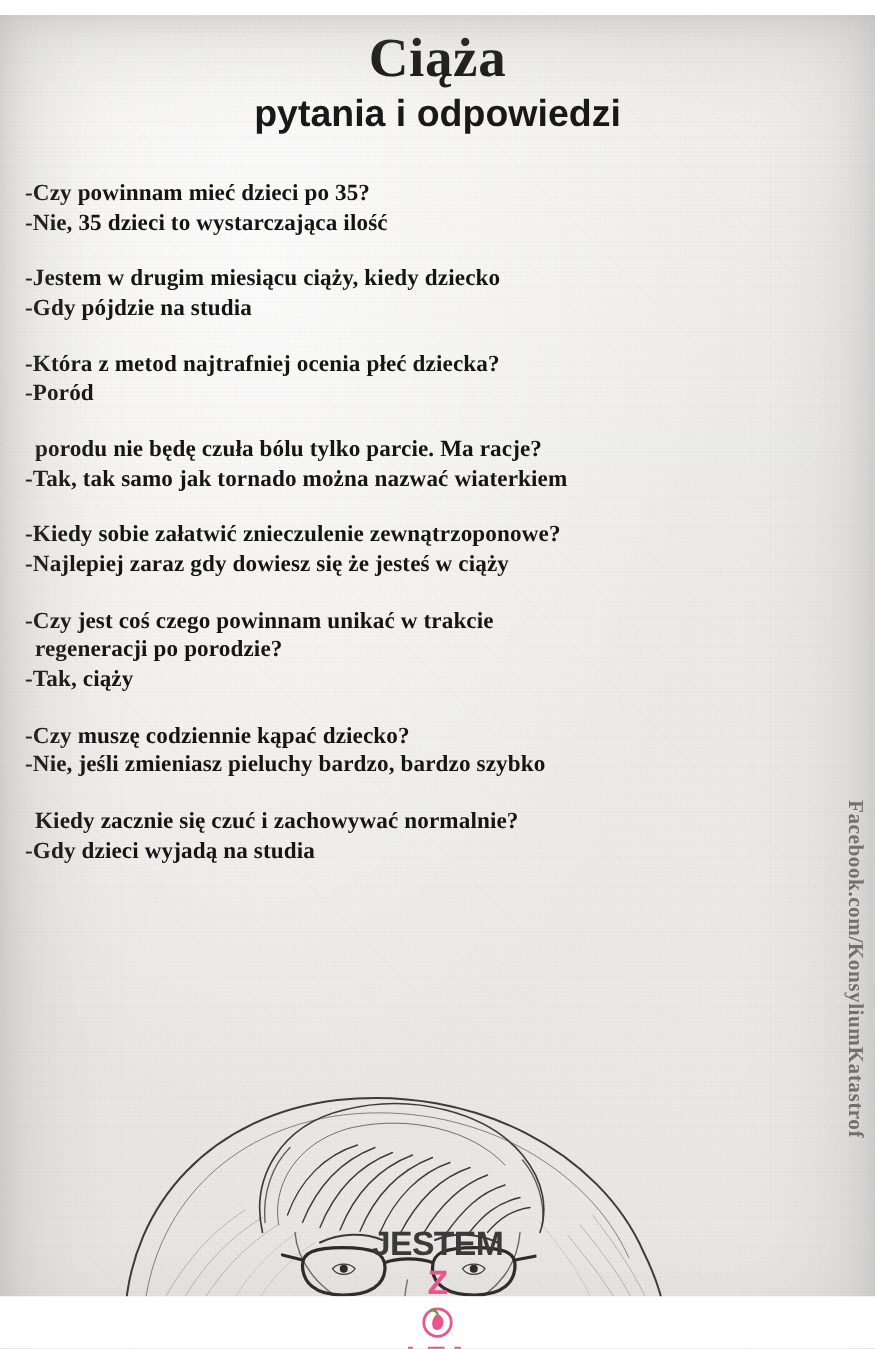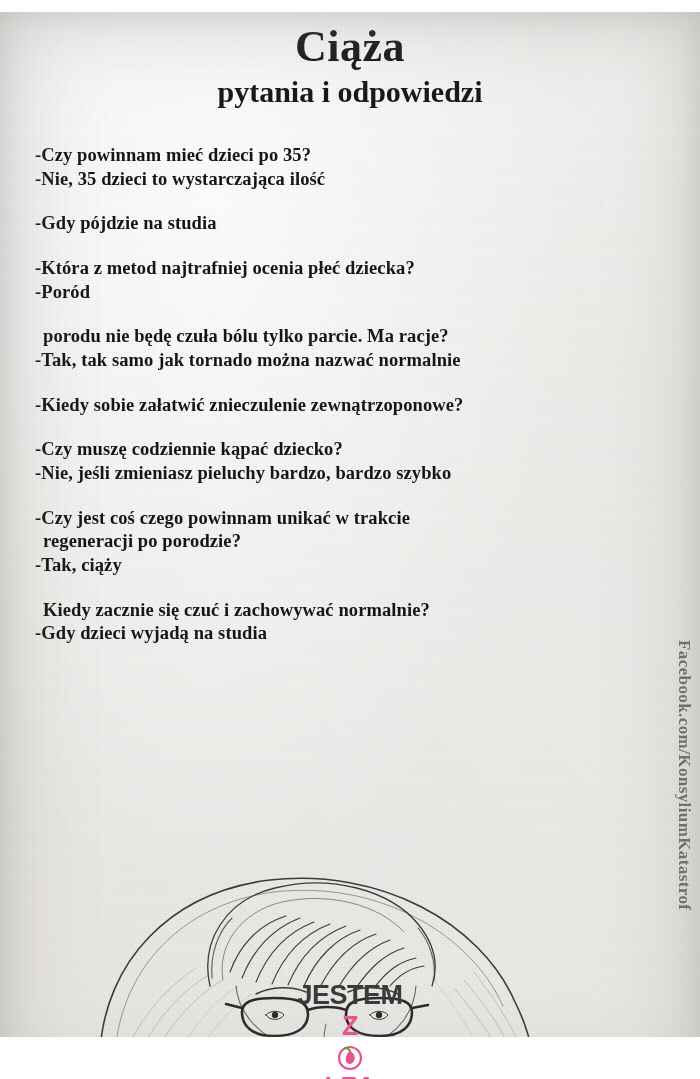--- a/index.html
+++ b/index.html
@@ -54,34 +54,33 @@
   .title-main {
     font-family: "Liberation Serif", serif;
     font-weight: bold;
     font-size: 44px;
     letter-spacing: 0.5px;
     color: #171717;
     line-height: 1.05;
     margin: 0;
   }
   .title-sub {
-    font-family: Liberation Serif, serif;
+    font-family: Liberation Sans, sans-serif;
     font-weight: bold;
     font-size: 30px;
     color: #171717;
     line-height: 1.2;
     margin: 4px 0 0 0;
   }
 
   .qa-list {
     position: absolute;
     top: 132px;
     left: 20px;
     width: 600px;
-    margin-left: 15px;
   }
   .qa-block {
     margin-bottom: 21px;
   }
   .qa-line {
     font-family: "Liberation Serif", serif;
     font-weight: bold;
     font-size: 18.5px;
     line-height: 1.28;
     color: #141414;
@@ -157,46 +156,48 @@
   </div>
 
   <div class="qa-list">
 
     <div class="qa-block">
       <div class="qa-line">-Czy powinnam mieć dzieci po 35?</div>
       <div class="qa-line">-Nie, 35 dzieci to wystarczająca ilość</div>
     </div>
 
     <div class="qa-block">
+      <div class="qa-line">-Jestem w drugim miesiącu ciąży, kiedy dziecko</div>
       <div class="qa-line">-Gdy pójdzie na studia</div>
     </div>
 
     <div class="qa-block">
       <div class="qa-line">-Która z metod najtrafniej ocenia płeć dziecka?</div>
       <div class="qa-line">-Poród</div>
     </div>
 
     <div class="qa-block">
       <div class="qa-line cont">porodu nie będę czuła bólu tylko parcie. Ma racje?</div>
-      <div class="qa-line">-Tak, tak samo jak tornado można nazwać normalnie</div>
+      <div class="qa-line">-Tak, tak samo jak tornado można nazwać wiaterkiem</div>
     </div>
 
     <div class="qa-block">
       <div class="qa-line">-Kiedy sobie załatwić znieczulenie zewnątrzoponowe?</div>
-    </div>
-
-    <div class="qa-block">
-      <div class="qa-line">-Czy muszę codziennie kąpać dziecko?</div>
-      <div class="qa-line">-Nie, jeśli zmieniasz pieluchy bardzo, bardzo szybko</div>
+      <div class="qa-line">-Najlepiej zaraz gdy dowiesz się że jesteś w ciąży</div>
     </div>
 
     <div class="qa-block">
       <div class="qa-line">-Czy jest coś czego powinnam unikać w trakcie</div>
       <div class="qa-line cont">regeneracji po porodzie?</div>
       <div class="qa-line">-Tak, ciąży</div>
+    </div>
+
+    <div class="qa-block">
+      <div class="qa-line">-Czy muszę codziennie kąpać dziecko?</div>
+      <div class="qa-line">-Nie, jeśli zmieniasz pieluchy bardzo, bardzo szybko</div>
     </div>
 
     <div class="qa-block">
       <div class="qa-line cont">Kiedy zacznie się czuć i zachowywać normalnie?</div>
       <div class="qa-line">-Gdy dzieci wyjadą na studia</div>
     </div>
 
   </div>
 
   <div class="watermark-side">Facebook.com/KonsyliumKatastrof</div>

